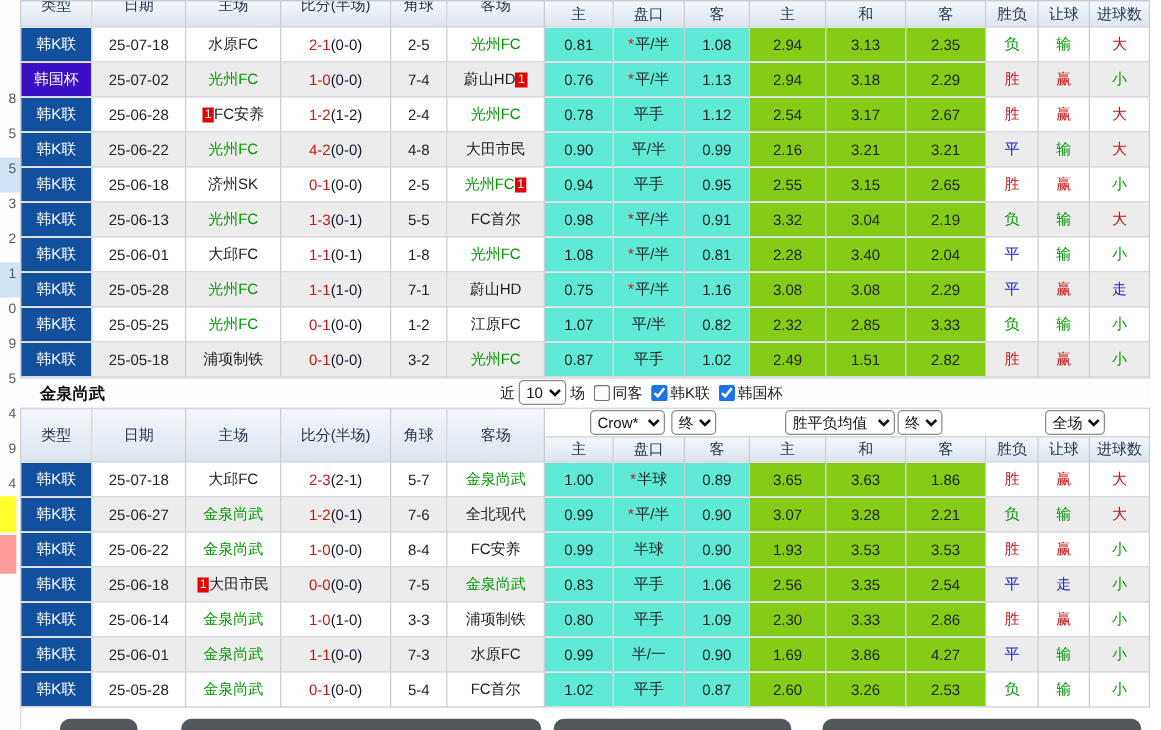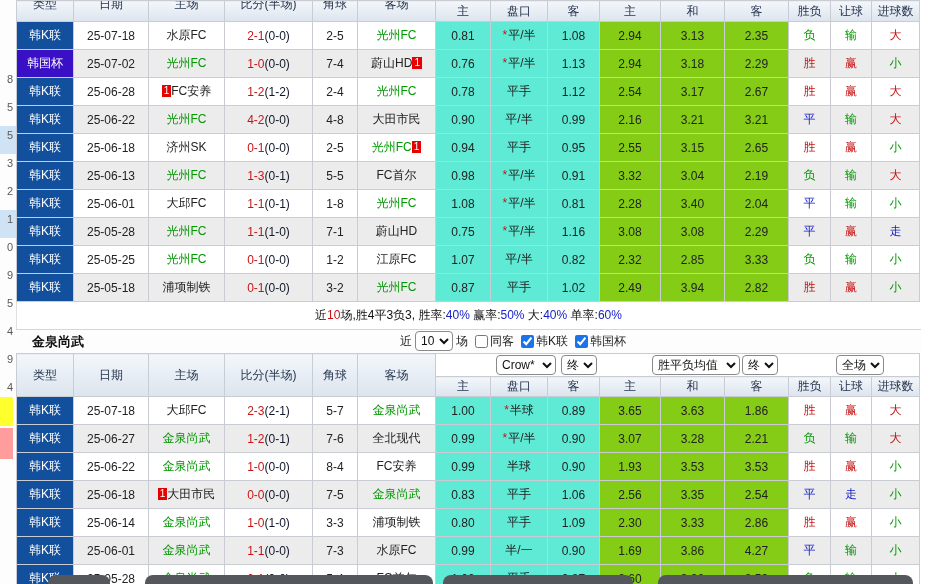--- a/index.html
+++ b/index.html
@@ -39,32 +39,32 @@
   .focus{color:var(--focus);}
   .card{display:inline-block;background:#e60000;color:#fff;font-size:10px;line-height:12px;padding:0 2px;vertical-align:1px;}
 
   .summary{height:27px;line-height:27px;text-align:center;color:#111;}
   .summary .v{color:var(--blue);} .summary .n{color:var(--red);}
 
   .secbar{position:relative;height:23px;border-top:1px solid #cdd8e4;background:#fdfdfe;display:flex;align-items:center;}
   .secbar .title{font-weight:bold;font-size:13px;margin-left:16px;color:#111;}
   .controls{position:absolute;left:384px;top:1px;display:flex;align-items:center;font-size:12px;color:#222;}
   .controls select{margin:0 3px;}
-  select{font-size:12px;height:20px;border:1px solid #8a8a8a;border-radius:4px;background:#fff;padding:0 1px;color:#111;margin-left:24px;}
+  select{font-size:12px;height:20px;border:1px solid #8a8a8a;border-radius:4px;background:#fff;padding:0 1px;color:#111;}
   input[type=checkbox]{width:13px;height:13px;accent-color:#1a73e8;margin:0 2px 0 7px;}
   .controls label{display:flex;align-items:center;}
 
   #t2 thead th.selcell{background:#fff;position:relative;height:22px;border-bottom:1px solid #c9cdd3;}
   #t2 thead th.sub{height:19px;}
   .selcell select{position:absolute;top:1px;}
   #sel-book{left:36px;width:60px;}
   #sel-end1{left:101px;width:36px;}
   #sel-avg{left:192px;width:88px;}
   #sel-end2{left:282px;width:36px;}
-  #sel-scope{left:376px;width:48px;}
+  #sel-scope{left:400px;width:48px;}
 
   .bseg{position:absolute;bottom:0;height:9px;background:#54585c;border-radius:8px 8px 0 0;z-index:6;}
 </style>
 </head>
 <body>
 
 <div class="page">
 
   <div class="strip">
     <div class="band b1"></div>
@@ -296,30 +296,29 @@
             <td class="lg">韩K联</td>
             <td class="date">25-05-18</td>
             <td class="team"><span>浦项制铁</span></td>
             <td class="score"><span class="sc">0-1</span><span class="half">(0-0)</span></td>
             <td class="corner">3-2</td>
             <td class="team"><span class="focus">光州FC</span></td>
             <td class="ah">0.87</td>
             <td class="ah hdc"><span>平手</span></td>
             <td class="ah">1.02</td>
             <td class="eu">2.49</td>
-            <td class="eu">3.94</td>
+            <td class="eu">1.51</td>
             <td class="eu">2.82</td>
             <td class="res cr">胜</td>
             <td class="res cr">赢</td>
             <td class="res cg">小</td>
           </tr>
         </tbody>
     </table>
 
-    <div class="summary"><span>近</span><span class="n">10</span><span>场,胜4平3负3, 胜率:</span><span class="v">40%</span><span> 赢率:</span><span class="v">50%</span><span> 大:</span><span class="v">40%</span><span> 单率:</span><span class="v">60%</span></div>
 
     <div class="secbar">
       <span class="title">金泉尚武</span>
       <div class="controls">
         <span>近</span>
         <select><option>10</option></select>
         <span>场</span>
         <label>
             <input type="checkbox" style="">
             <span>同客</span>

